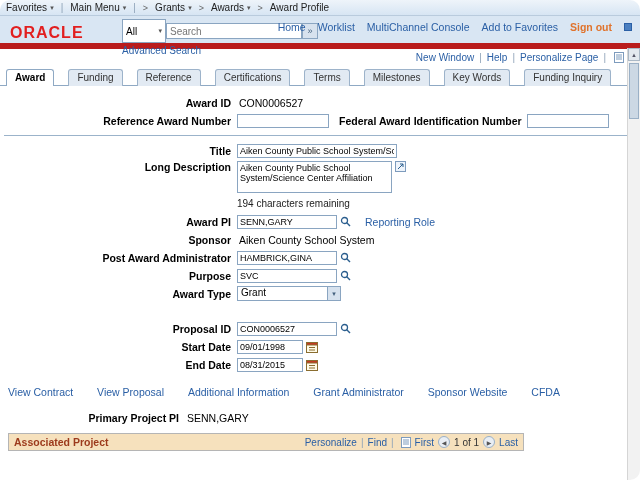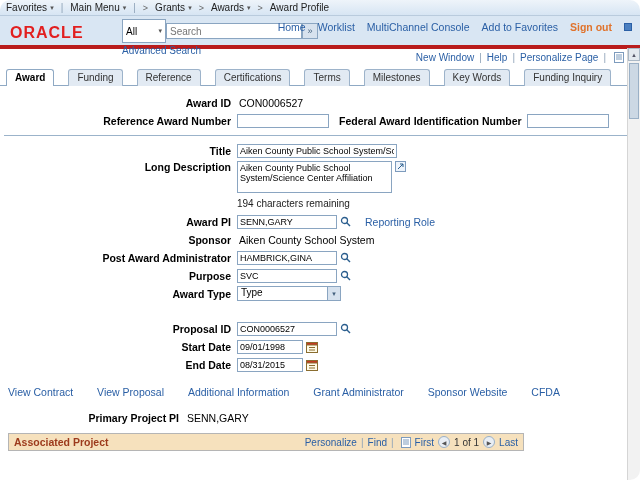--- a/index.html
+++ b/index.html
@@ -8,21 +8,21 @@
   a { color: #2a5fa5; text-decoration: none; cursor: pointer; }
 
   
   .crumbbar { height: 16px; background: linear-gradient(#eef4fa, #d7e5f3); border-bottom: 1px solid #b9cbdd; display: flex; align-items: center; padding: 0 6px; gap: 7px; font-size: 10px; color: #222; }
   .crumb { display: inline-flex; align-items: center; gap: 3px; cursor: pointer; }
   .caret { font-size: 7px; color: #555; }
   .pipe { color: #8fa3b8; }
   .gtsep { color: #666; font-size: 9px; }
 
   
-  .topbar { height: 33px; background: #d9e6f3; border-bottom: 4px solid #b91c1c; position: relative; padding-left: 15px; }
+  .topbar { height: 33px; background: #d9e6f3; border-bottom: 6px solid #b91c1c; position: relative; padding-left: 15px; }
   .logo { position: absolute; left: 10px; top: 8px; color: #e21f1f; font-weight: bold; font-size: 16px; letter-spacing: 1px; }
   .search-area { position: absolute; left: 122px; top: 3px; }
   .search-row { display: flex; align-items: center; }
   .scope-select { display: flex; align-items: center; justify-content: space-between; width: 44px; height: 24px; background: #fff; border: 1px solid #8aa5c1; padding: 0 3px; font-size: 10px; cursor: pointer; }
   .search-input { width: 136px; height: 16px; border: 1px solid #8aa5c1; font-size: 10px; padding: 0 3px; font-family: "Liberation Sans", sans-serif; }
   .search-go { width: 16px; height: 16px; background: #d7e2ee; border: 1px solid #8aa5c1; font-size: 9px; color: #44617e; line-height: 1; cursor: pointer; padding: 0; }
   .adv-link { font-size: 10px; display: inline-block; margin-top: 2px; }
   .top-links { position: absolute; right: 8px; top: 5px; display: flex; gap: 12px; font-size: 10.5px; align-items: center; }
   .signout { color: #e0732c; font-weight: bold; }
   .notif { width: 8px; height: 8px; background: #4a7fc0; border: 1px solid #2a5fa5; display: inline-block; }
@@ -226,21 +226,21 @@
             <circle cx="4.5" cy="4.5" r="3" fill="none" stroke="#2b5e8e" stroke-width="1.3"></circle>
             <line x1="6.8" y1="6.8" x2="10" y2="10" stroke="#2b5e8e" stroke-width="1.4"></line>
           </svg>
       </span>
     </div>
 
 
     <div class="frow">
       <span class="flabel">Award Type</span>
       <div class="dselect">
-        <span class="dval">Type</span>
+        <span class="dval">Grant</span>
         <span class="dbtn">▾</span>
       </div>
     </div>
 
     <div class="frow gap-top">
       <span class="flabel">Proposal ID</span>
       <input class="tin w100" value="CON0006527" style="">
       <span class="icon-btn">
         <svg width="11" height="11" viewBox="0 0 11 11">
             <circle cx="4.5" cy="4.5" r="3" fill="none" stroke="#2b5e8e" stroke-width="1.3"></circle>

